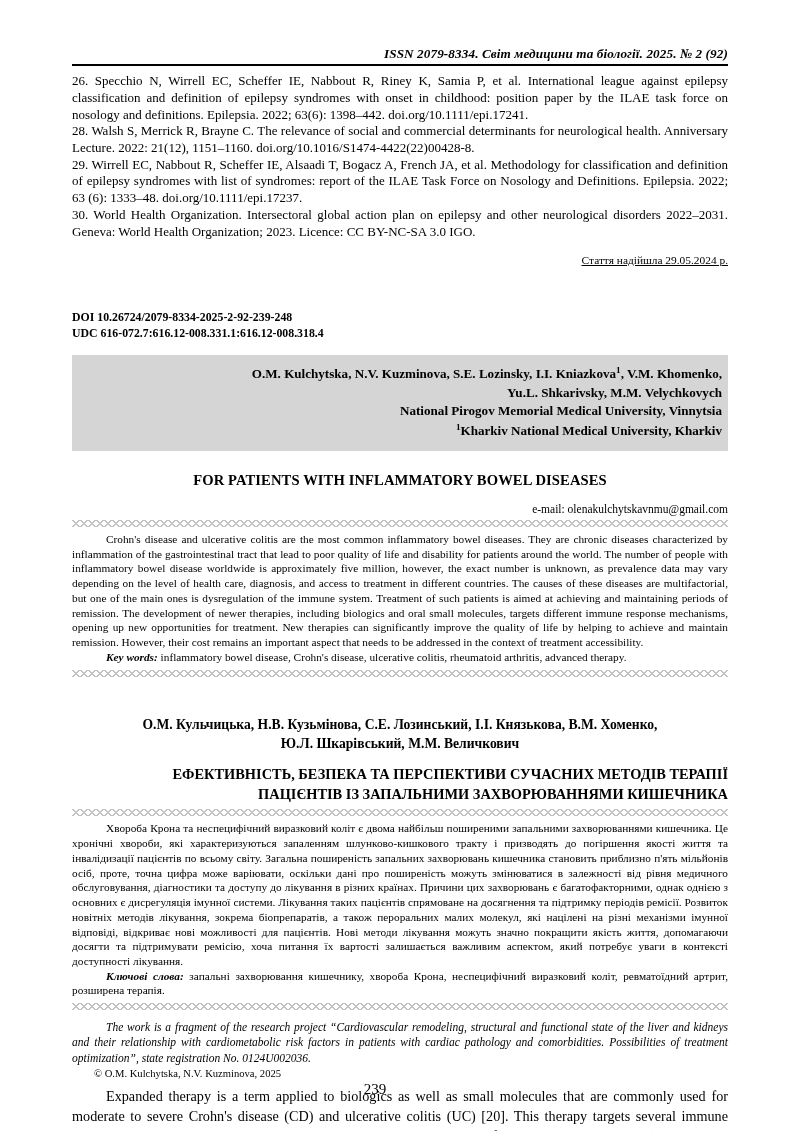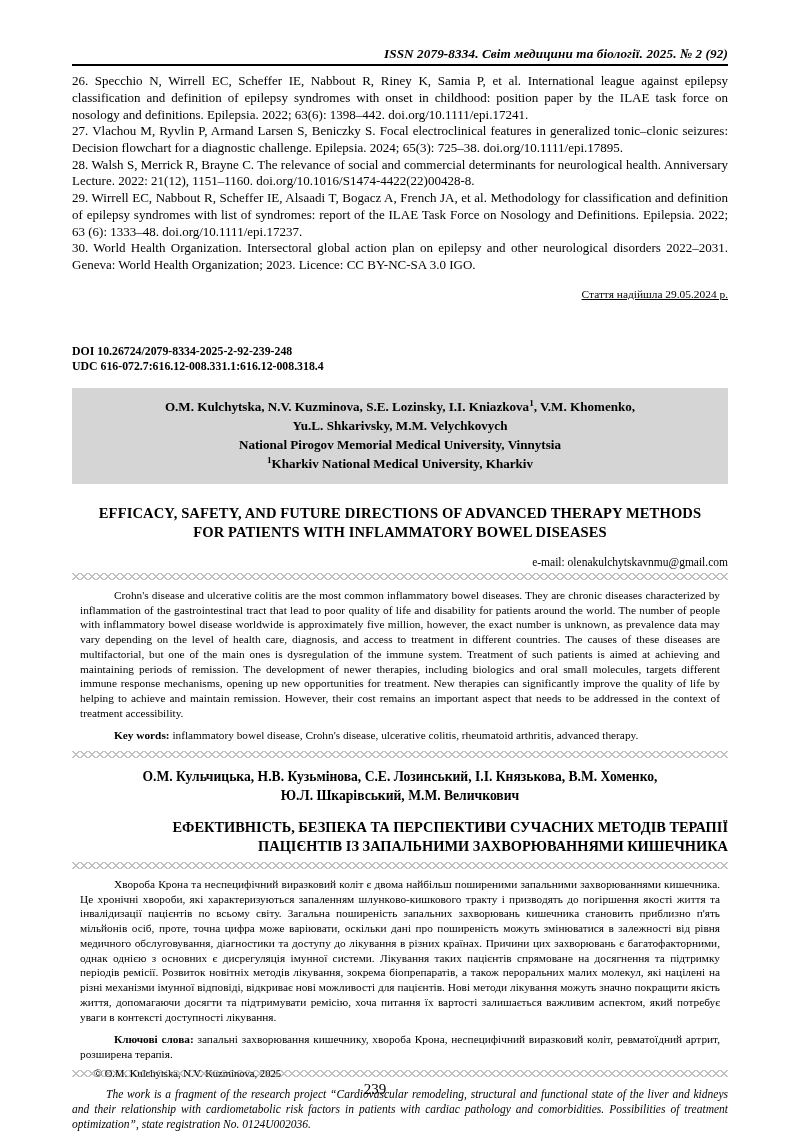--- a/index.html
+++ b/index.html
@@ -65,21 +65,21 @@
     font-size: 11.8px;
     font-weight: bold;
     line-height: 1.33;
   }
   .ids div { white-space: nowrap; }
 
   
   .authors-band {
     margin-top: 13px;
     background: #d5d5d5;
-    text-align: center;
+    text-align: right;
     font-weight: bold;
     font-size: 13.1px;
     line-height: 1.42;
     padding: 9px 6px 10px 6px;
   }
   .authors-band sup { font-size: 70%; vertical-align: super; }
 
   
   .title-en {
     margin-top: 20px;
@@ -108,27 +108,27 @@
     opacity: .85;
   }
 
   
   .abstract {
     font-size: 11.3px;
     line-height: 1.305;
     text-align: justify;
     margin: 5px 0 0 0;
   }
-  .abstract p { margin: 8px; text-indent: 34px; text-align: justify; }
+  .abstract p { margin: 0; text-indent: 34px; text-align: justify; }
   .abstract .kw { text-indent: 34px; }
-  .abstract b { font-weight: bold; }
+  .abstract b { font-weight: bold; font-style: italic; }
 
   
   .authors-ua {
-    margin-top: 9px;
+    margin-top: 38px;
     text-align: center;
     font-weight: bold;
     font-size: 13.6px;
     line-height: 1.42;
   }
   .title-ua {
     margin-top: 12px;
     text-align: right;
     font-weight: bold;
     font-size: 14.4px;
@@ -176,42 +176,40 @@
 </head>
 <body>
 
 <div class="page">
 
   <div class="runhead">ISSN 2079-8334. Світ медицини та біології. 2025. № 2 (92)</div>
   <div class="runhead-rule"></div>
 
   <div class="refs">
     <p>26. Specchio N, Wirrell EC, Scheffer IE, Nabbout R, Riney K, Samia P, et al. International league against epilepsy classification and definition of epilepsy syndromes with onset in childhood: position paper by the ILAE task force on nosology and definitions. Epilepsia. 2022; 63(6): 1398–442. doi.org/10.1111/epi.17241.</p>
-    <p>27. Vlachou M, Ryvlin P, Armand Larsen S, Beniczky S. Focal electroclinical features in generalized tonic–clonic seizures: Decision flowchart for a diagnostic challenge. Epilepsia. 2024; 65(3): 725–38. doi.org/10.1111/epi.17895.</p>
     <p>28. Walsh S, Merrick R, Brayne C. The relevance of social and commercial determinants for neurological health. Anniversary Lecture. 2022: 21(12), 1151–1160. doi.org/10.1016/S1474-4422(22)00428-8.</p>
     <p>29. Wirrell EC, Nabbout R, Scheffer IE, Alsaadi T, Bogacz A, French JA, et al. Methodology for classification and definition of epilepsy syndromes with list of syndromes: report of the ILAE Task Force on Nosology and Definitions. Epilepsia. 2022; 63 (6): 1333–48. doi.org/10.1111/epi.17237.</p>
     <p>30. World Health Organization. Intersectoral global action plan on epilepsy and other neurological disorders 2022–2031. Geneva: World Health Organization; 2023. Licence: CC BY-NC-SA 3.0 IGO.</p>
   </div>
 
   <div class="received">Стаття надійшла 29.05.2024 р.</div>
 
   <div class="ids">
     <div>DOI 10.26724/2079-8334-2025-2-92-239-248</div>
     <div>UDC 616-072.7:616.12-008.331.1:616.12-008.318.4</div>
   </div>
 
   <div class="authors-band">
     <div><span>O.M. Kulchytska, N.V. Kuzminova, S.E. Lozinsky, I.I. Kniazkova</span><sup>1</sup><span>, V.M. Khomenko,</span></div>
     <div>Yu.L. Shkarivsky, M.M. Velychkovych</div>
     <div>National Pirogov Memorial Medical University, Vinnytsia</div>
     <div><sup>1</sup><span>Kharkiv National Medical University, Kharkiv</span></div>
   </div>
 
   <div class="title-en">
-    <div>EFFICACY, SAFETY, AND FUTURE DIRECTIONS OF ADVANCED THERAPY METHODS</div>
     <div>FOR PATIENTS WITH INFLAMMATORY BOWEL DISEASES</div>
   </div>
 
   <div class="email">e-mail: olenakulchytskavnmu@gmail.com</div>
 
   <div class="zigzag"></div>
 
   <div class="abstract">
     <p>Crohn's disease and ulcerative colitis are the most common inflammatory bowel diseases. They are chronic diseases characterized by inflammation of the gastrointestinal tract that lead to poor quality of life and disability for patients around the world. The number of people with inflammatory bowel disease worldwide is approximately five million, however, the exact number is unknown, as prevalence data may vary depending on the level of health care, diagnosis, and access to treatment in different countries. The causes of these diseases are multifactorial, but one of the main ones is dysregulation of the immune system. Treatment of such patients is aimed at achieving and maintaining periods of remission. The development of newer therapies, including biologics and oral small molecules, targets different immune response mechanisms, opening up new opportunities for treatment. New therapies can significantly improve the quality of life by helping to achieve and maintain remission. However, their cost remains an important aspect that needs to be addressed in the context of treatment accessibility.</p>
     <p class="kw"><b>Key words:</b> <span>inflammatory bowel disease, Crohn's disease, ulcerative colitis, rheumatoid arthritis, advanced therapy.</span></p>

